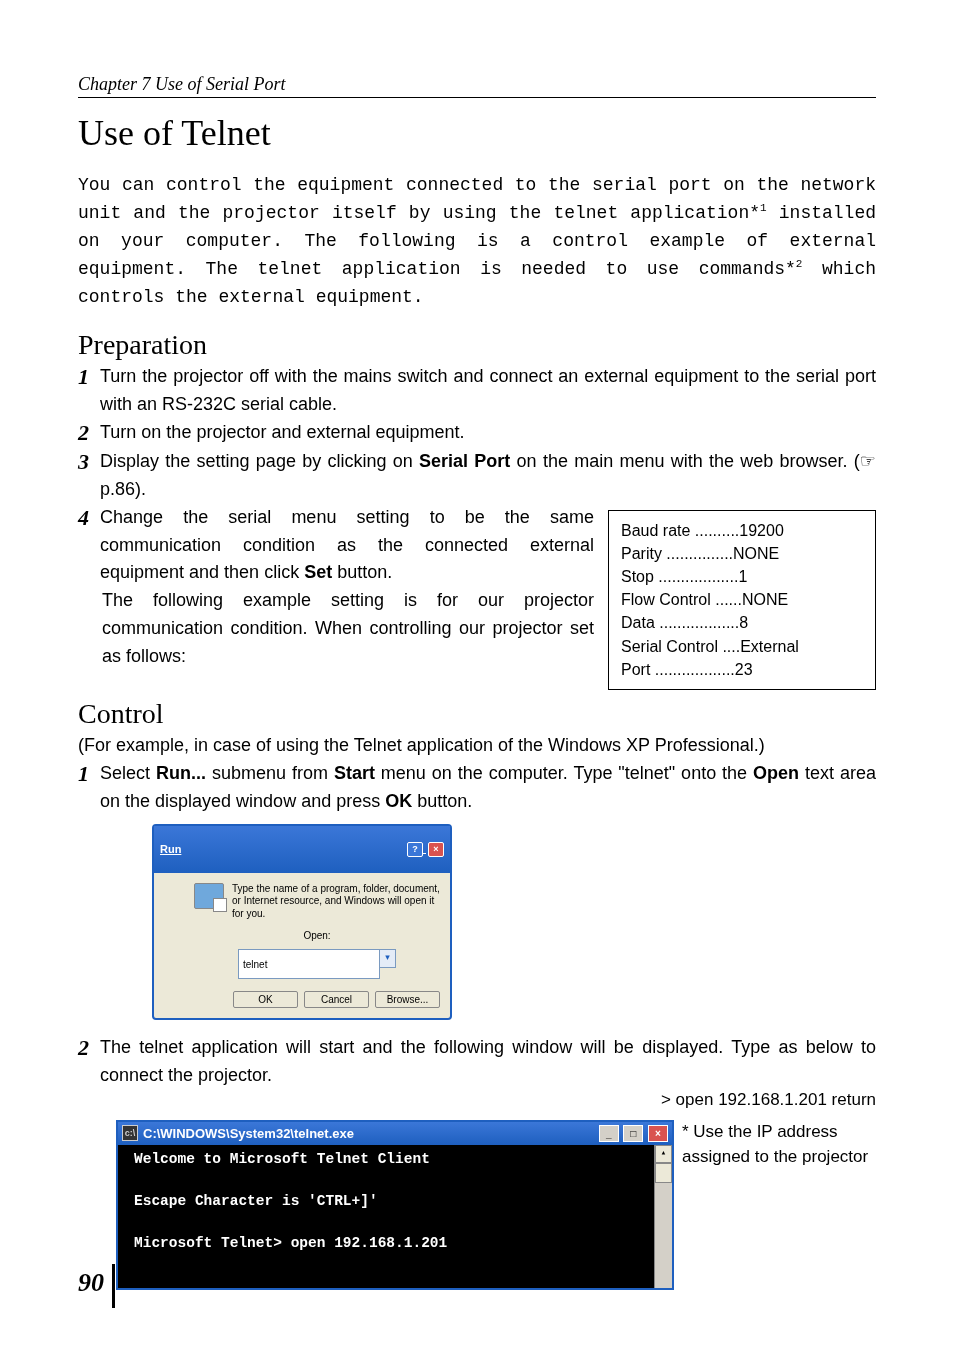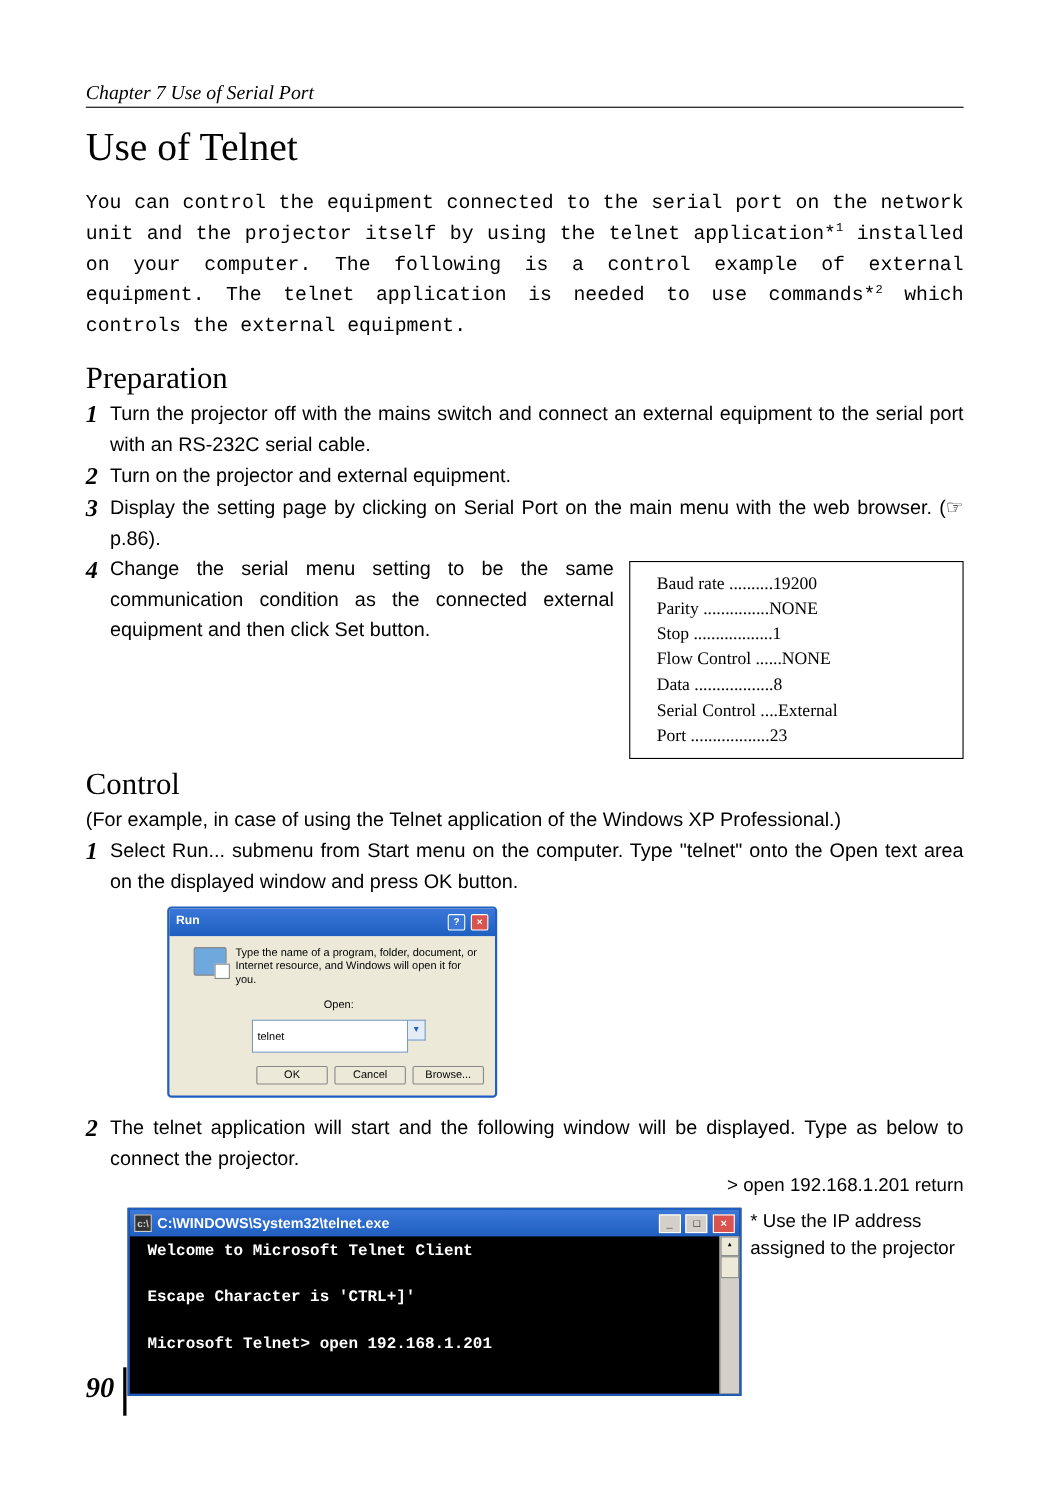--- a/index.html
+++ b/index.html
@@ -58,25 +58,25 @@
   .step-sub{
     font-family:Arial,Helvetica,sans-serif;
     font-size:18px;
     line-height:1.55;
     margin-left:24px;
     text-align:justify;
   }
   .float-box{
     float:right;
     border:1px solid #000;
-    font-family:Liberation Serif, serif;
+    font-family:Liberation Sans, sans-serif;
     font-size:16px;
-    padding:8px 24px;
+    padding:8px 12px;
     margin:6px 0 8px 14px;
-    width:304px;
+    width:268px;
     box-sizing:border-box;
     line-height:1.45;
     white-space:pre;
   }
   .control-wrap{clear:both;margin-top:8px;}
   .control-note{
     font-family:Arial,Helvetica,sans-serif;
     font-size:18px;
     line-height:1.55;
   }
@@ -85,33 +85,34 @@
     border:2px solid #1e5fbf;
     border-radius:4px;
     margin:8px 0 14px 74px;
     font-family:Tahoma,Arial,sans-serif;
     font-size:11px;
     background:#ece9d8;
   }
   .run-title{
     background:linear-gradient(#3b77d8,#1e5fbf);
     color:#fff;
-    padding:5px 6px;
+    padding:16px 6px;
     display:flex;
     justify-content:space-between;
-    align-items:flex-start;
+    align-items:center;
     font-weight:bold;
+    text-decoration:underline;
   }
   .run-title .btns span{
     display:inline-block;width:14px;height:13px;
     background:#d9534f;border:1px solid #fff;border-radius:2px;margin-left:2px;
     text-align:center;color:#fff;font-size:9px;line-height:13px;
   }
   .run-title .btns span.help{background:#3b77d8;}
-  .run-body{padding:10px 10px 10px 22px;}
+  .run-body{padding:10px 10px 10px 22px;margin-left:18px;}
   .run-row{display:flex;align-items:flex-start;gap:8px;margin-bottom:10px;}
   .run-icon{
     width:28px;height:24px;
     background:#6fa8dc;border:1px solid #888;border-radius:2px;
     position:relative;flex-shrink:0;
   }
   .run-icon:before{
     content:"";position:absolute;right:-4px;bottom:-4px;
     width:12px;height:12px;background:#fff;border:1px solid #888;
   }
@@ -192,21 +193,21 @@
     font-style:italic;
     font-weight:bold;
     font-size:26px;
   }
   .page-num-bar{
     position:absolute;
     left:112px;
     bottom:22px;
     width:3px;height:44px;background:#000;
   }
-  .bold-sans{font-weight:normal;}
+  .bold-sans{font-weight:bold;}
 </style>
 </head>
 <body>
 
 <div class="page">
 
   <div class="chapter-line">Chapter 7 Use of Serial Port</div>
 
   <h1>Use of Telnet</h1>
 
@@ -239,20 +240,21 @@
 Data ..................8
 Serial Control ....External
 Port ..................23</div>
 
     <div class="step">
       <span class="num">4</span>
       <span class="body">
         <span>Change the serial menu setting to be the same communication condition as the connected external equipment and then click </span><span class="bold-sans">Set</span><span> button.</span>
       </span>
     </div>
+    <div class="step-sub">The following example setting is for our projector communication condition. When controlling our projector set as follows:</div>
   </div>
 
   <div class="control-wrap">
     <h2>Control</h2>
     <div class="control-note sans">(For example, in case of using the Telnet application of the Windows XP Professional.)</div>
 
     <div class="step">
       <span class="num">1</span>
       <span class="body">
         <span>Select </span><span class="bold-sans">Run...</span><span> submenu from </span><span class="bold-sans">Start</span><span> menu on the computer. Type "telnet" onto the </span><span class="bold-sans">Open</span><span> text area on the displayed window and press </span><span class="bold-sans">OK</span><span> button.</span>

